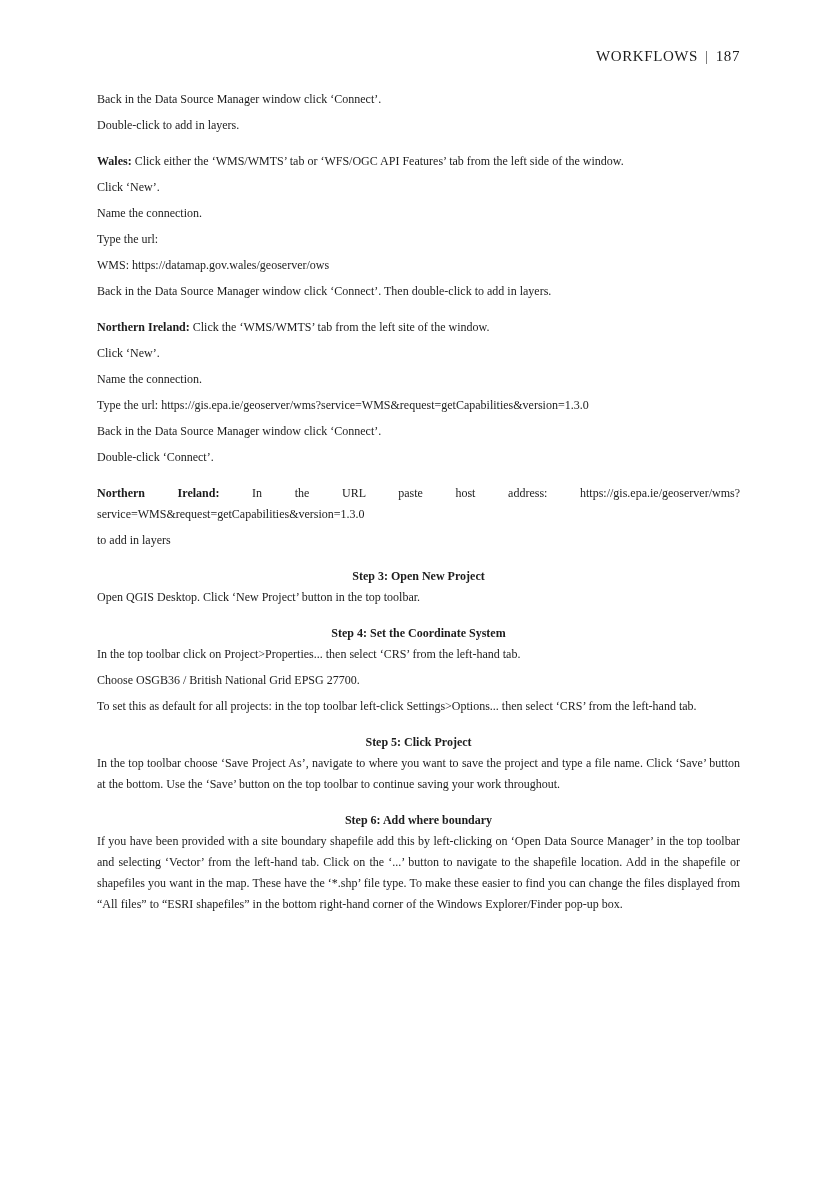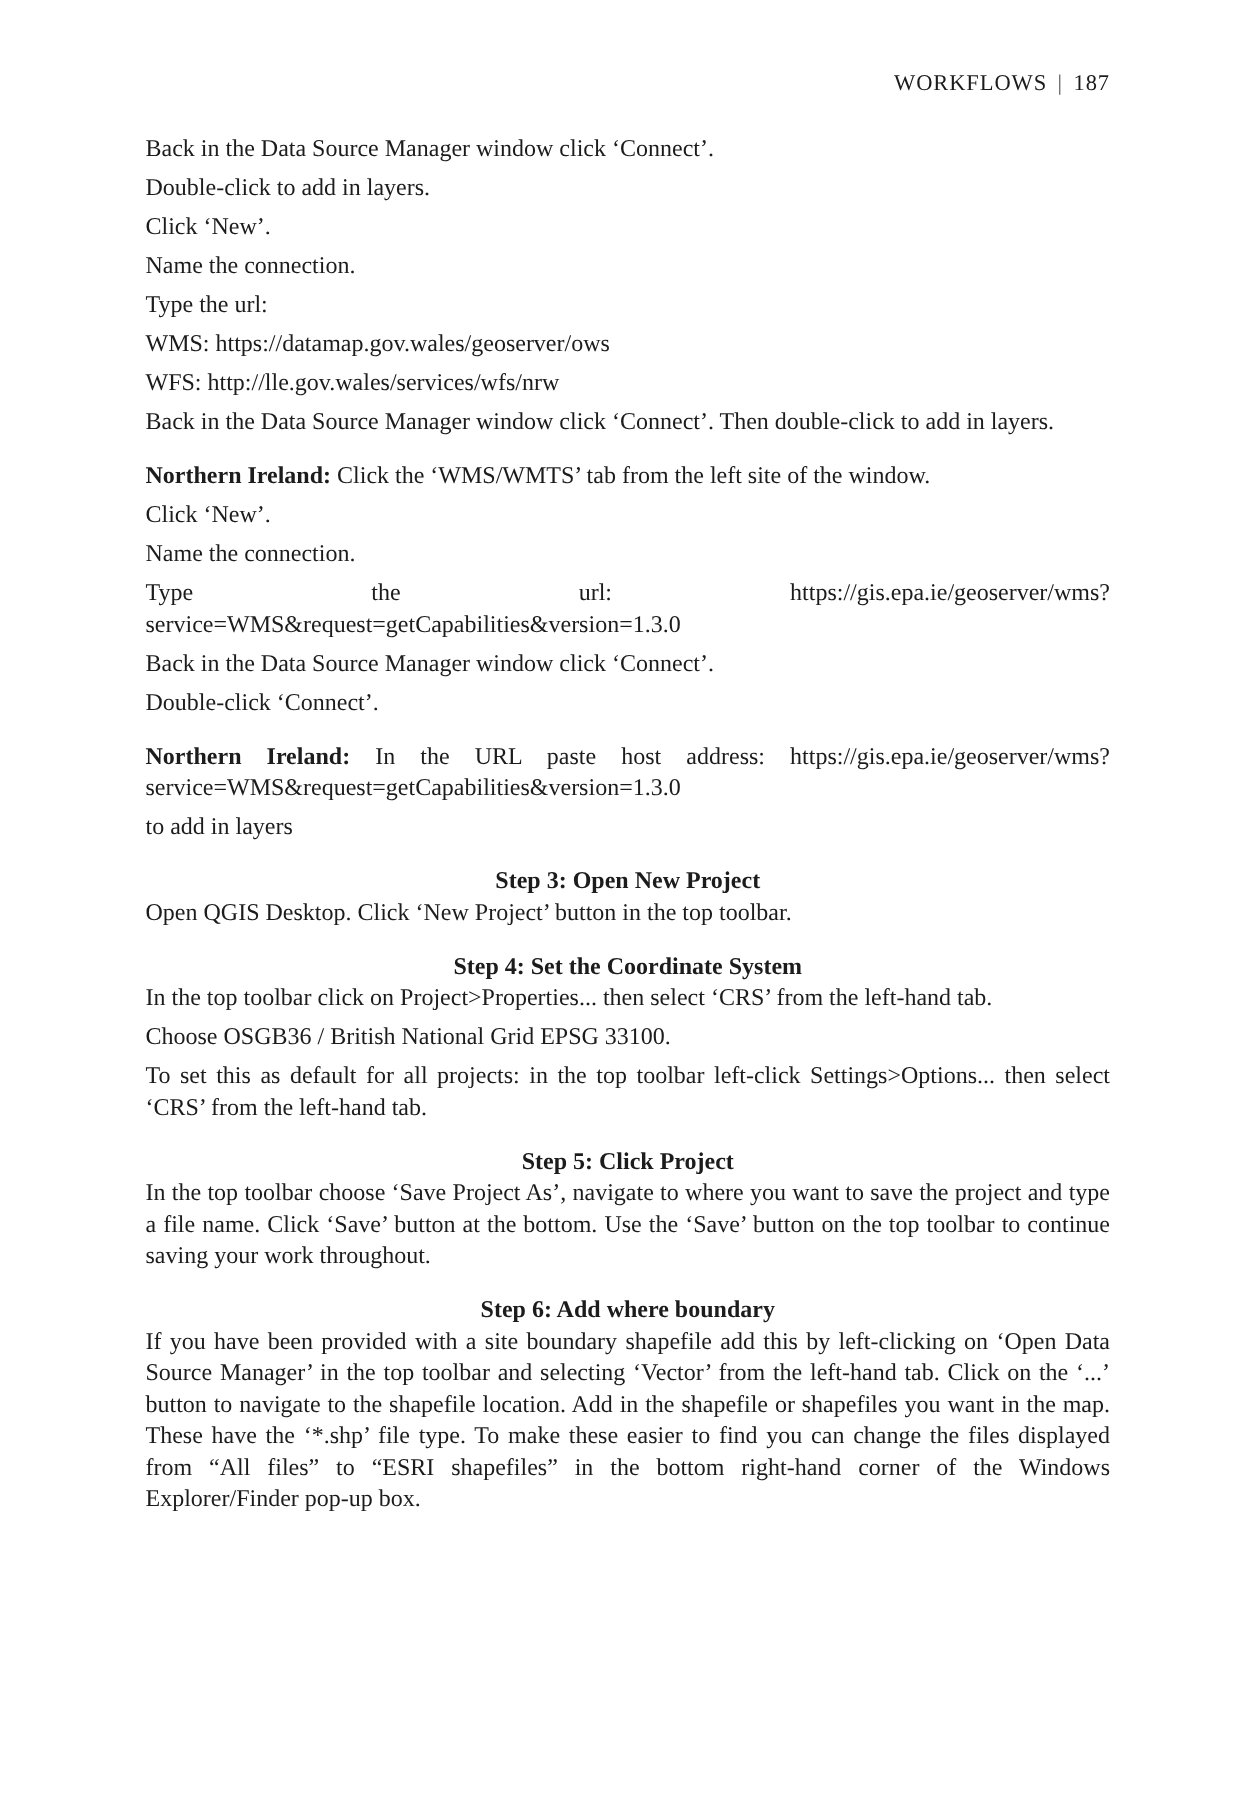--- a/index.html
+++ b/index.html
@@ -25,21 +25,21 @@
     line-height: 20px;
     margin-bottom: 23px;
     white-space: nowrap;
   }
   .running-head .sep {
     color: #555;
     padding: 0 7px;
   }
   .content p {
     margin: 0 0 5px 0;
-    font-size: 16px;
+    font-size: 12px;
     line-height: 21px;
     text-align: justify;
     overflow-wrap: break-word;
   }
   .content p.section {
     margin-top: 15px;
   }
   .content p.heading {
     font-weight: bold;
     margin-bottom: 0;
@@ -52,38 +52,38 @@
 </head>
 <body>
 
 <div class="page">
   <div class="running-head">
     <span>WORKFLOWS</span><span class="sep">|</span><span>187</span>
   </div>
   <div class="content">
       <p><span>Back in the Data Source Manager window click ‘Connect’.</span></p>
       <p><span>Double-click to add in layers.</span></p>
+      <p class="section"><b>Wales:</b><span> Click either the ‘WMS/WMTS’ tab or ‘WFS/OGC API Features’ tab from the left side of the window.</span></p>
       <p><span>Click ‘New’.</span></p>
       <p><span>Name the connection.</span></p>
       <p><span>Type the url:</span></p>
       <p><span>WMS: https://datamap.gov.wales/geoserver/ows</span></p>
-      <p><span>WFS: http://lle.gov.wales/services/wfs/nrw</span></p>
       <p><span>Back in the Data Source Manager window click ‘Connect’. Then double-click to add in layers.</span></p>
       <p class="section"><b>Northern Ireland:</b><span> Click the ‘WMS/WMTS’ tab from the left site of the window.</span></p>
       <p><span>Click ‘New’.</span></p>
       <p><span>Name the connection.</span></p>
       <p><span>Type the url: https://gis.epa.ie/geoserver/wms?service=WMS&amp;request=getCapabilities&amp;version=1.3.0</span></p>
       <p><span>Back in the Data Source Manager window click ‘Connect’.</span></p>
       <p><span>Double-click ‘Connect’.</span></p>
       <p class="section"><b>Northern Ireland:</b><span> In the URL paste host address: https://gis.epa.ie/geoserver/wms?service=WMS&amp;request=getCapabilities&amp;version=1.3.0</span></p>
       <p><span>to add in layers</span></p>
       <p class="section heading"><span>Step 3: Open New Project</span></p>
       <p><span>Open QGIS Desktop. Click ‘New Project’ button in the top toolbar.</span></p>
       <p class="section heading"><span>Step 4: Set the Coordinate System</span></p>
       <p><span>In the top toolbar click on Project&gt;Properties... then select ‘CRS’ from the left-hand tab.</span></p>
-      <p><span>Choose OSGB36 / British National Grid EPSG 33100.</span></p>
+      <p><span>Choose OSGB36 / British National Grid EPSG 27700.</span></p>
       <p><span>To set this as default for all projects: in the top toolbar left-click Settings&gt;Options... then select ‘CRS’ from the left-hand tab.</span></p>
       <p class="section heading"><span>Step 5: Click Project</span></p>
       <p><span>In the top toolbar choose ‘Save Project As’, navigate to where you want to save the project and type a file name. Click ‘Save’ button at the bottom. Use the ‘Save’ button on the top toolbar to continue saving your work throughout.</span></p>
       <p class="section heading"><span>Step 6: Add where boundary</span></p>
       <p><span>If you have been provided with a site boundary shapefile add this by left-clicking on ‘Open Data Source Manager’ in the top toolbar and selecting ‘Vector’ from the left-hand tab. Click on the ‘...’ button to navigate to the shapefile location. Add in the shapefile or shapefiles you want in the map. These have the ‘*.shp’ file type. To make these easier to find you can change the files displayed from “All files” to “ESRI shapefiles” in the bottom right-hand corner of the Windows Explorer/Finder pop-up box.</span></p>
     </div>
 </div>
 
 </body></html>

